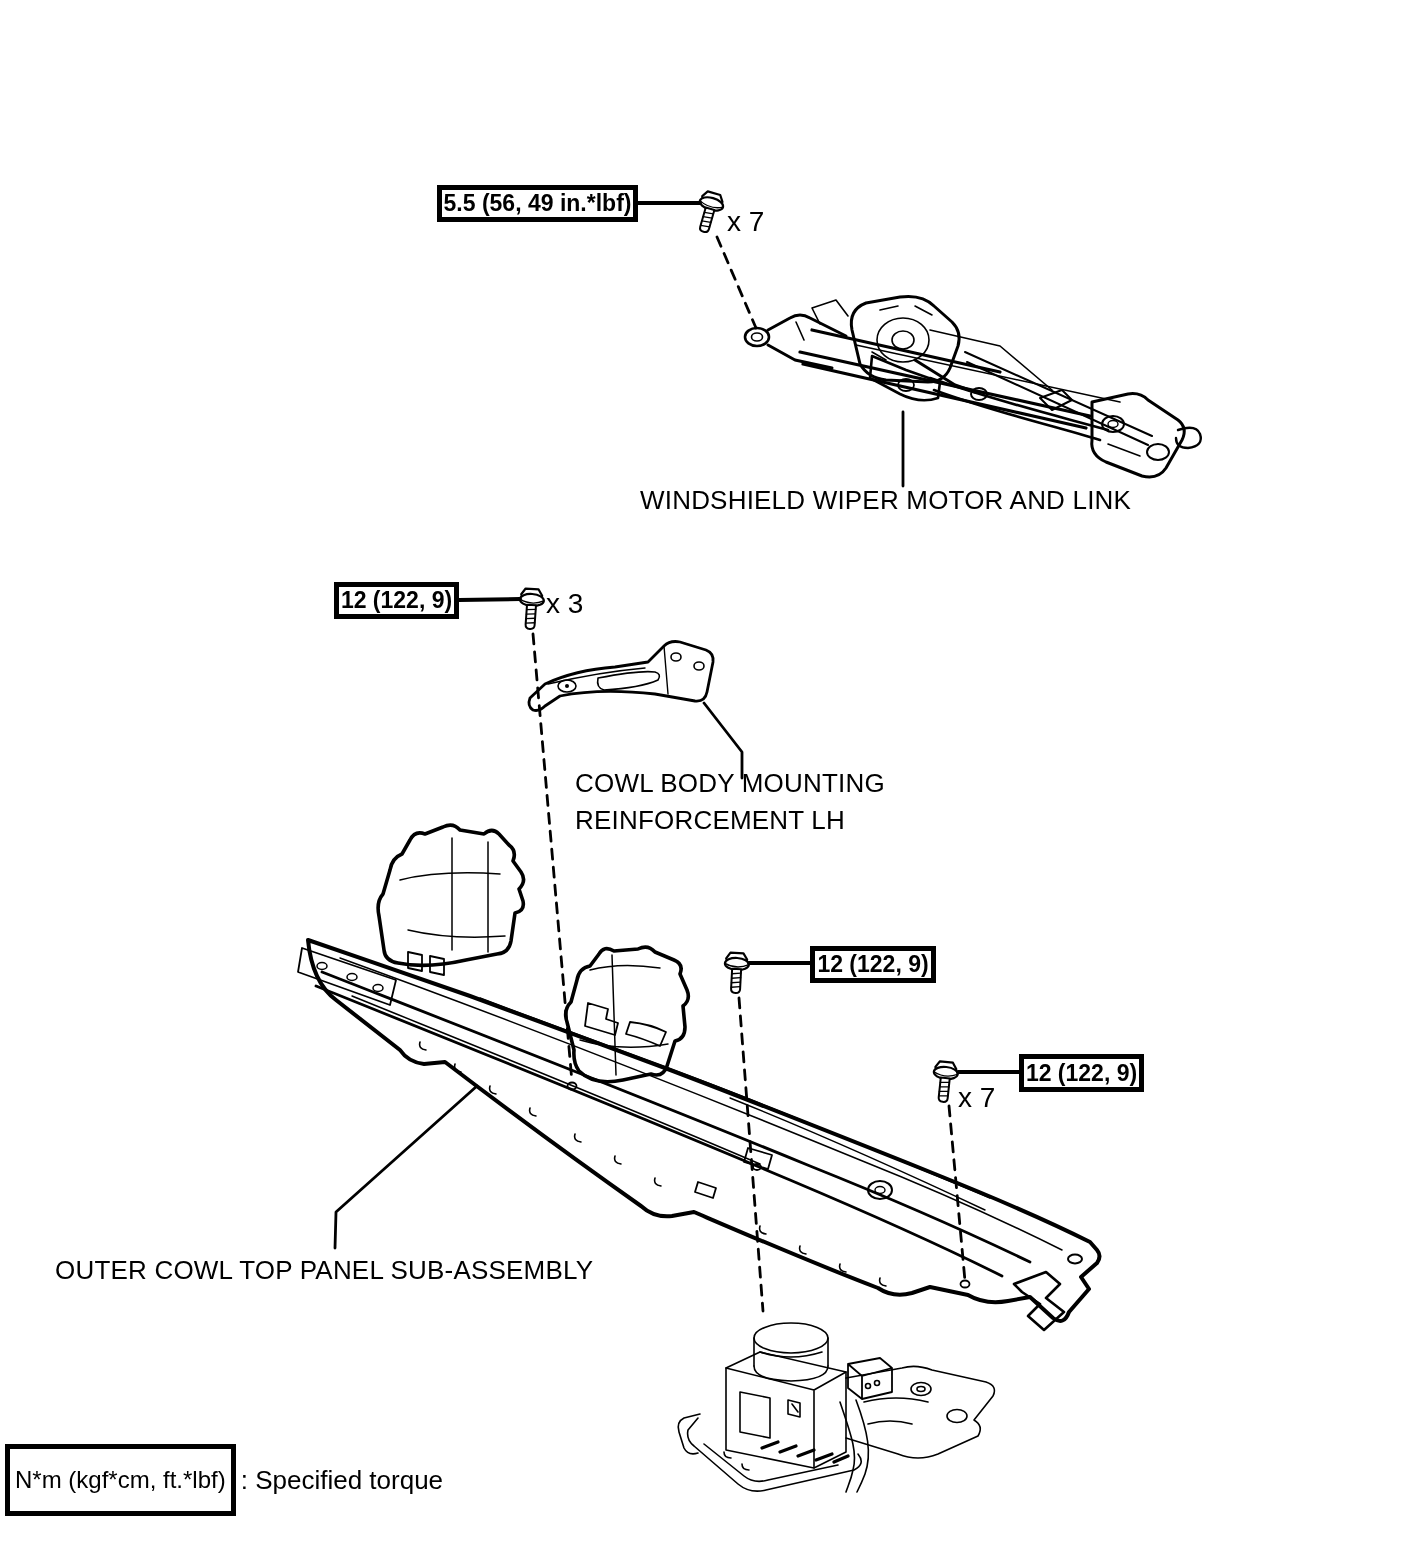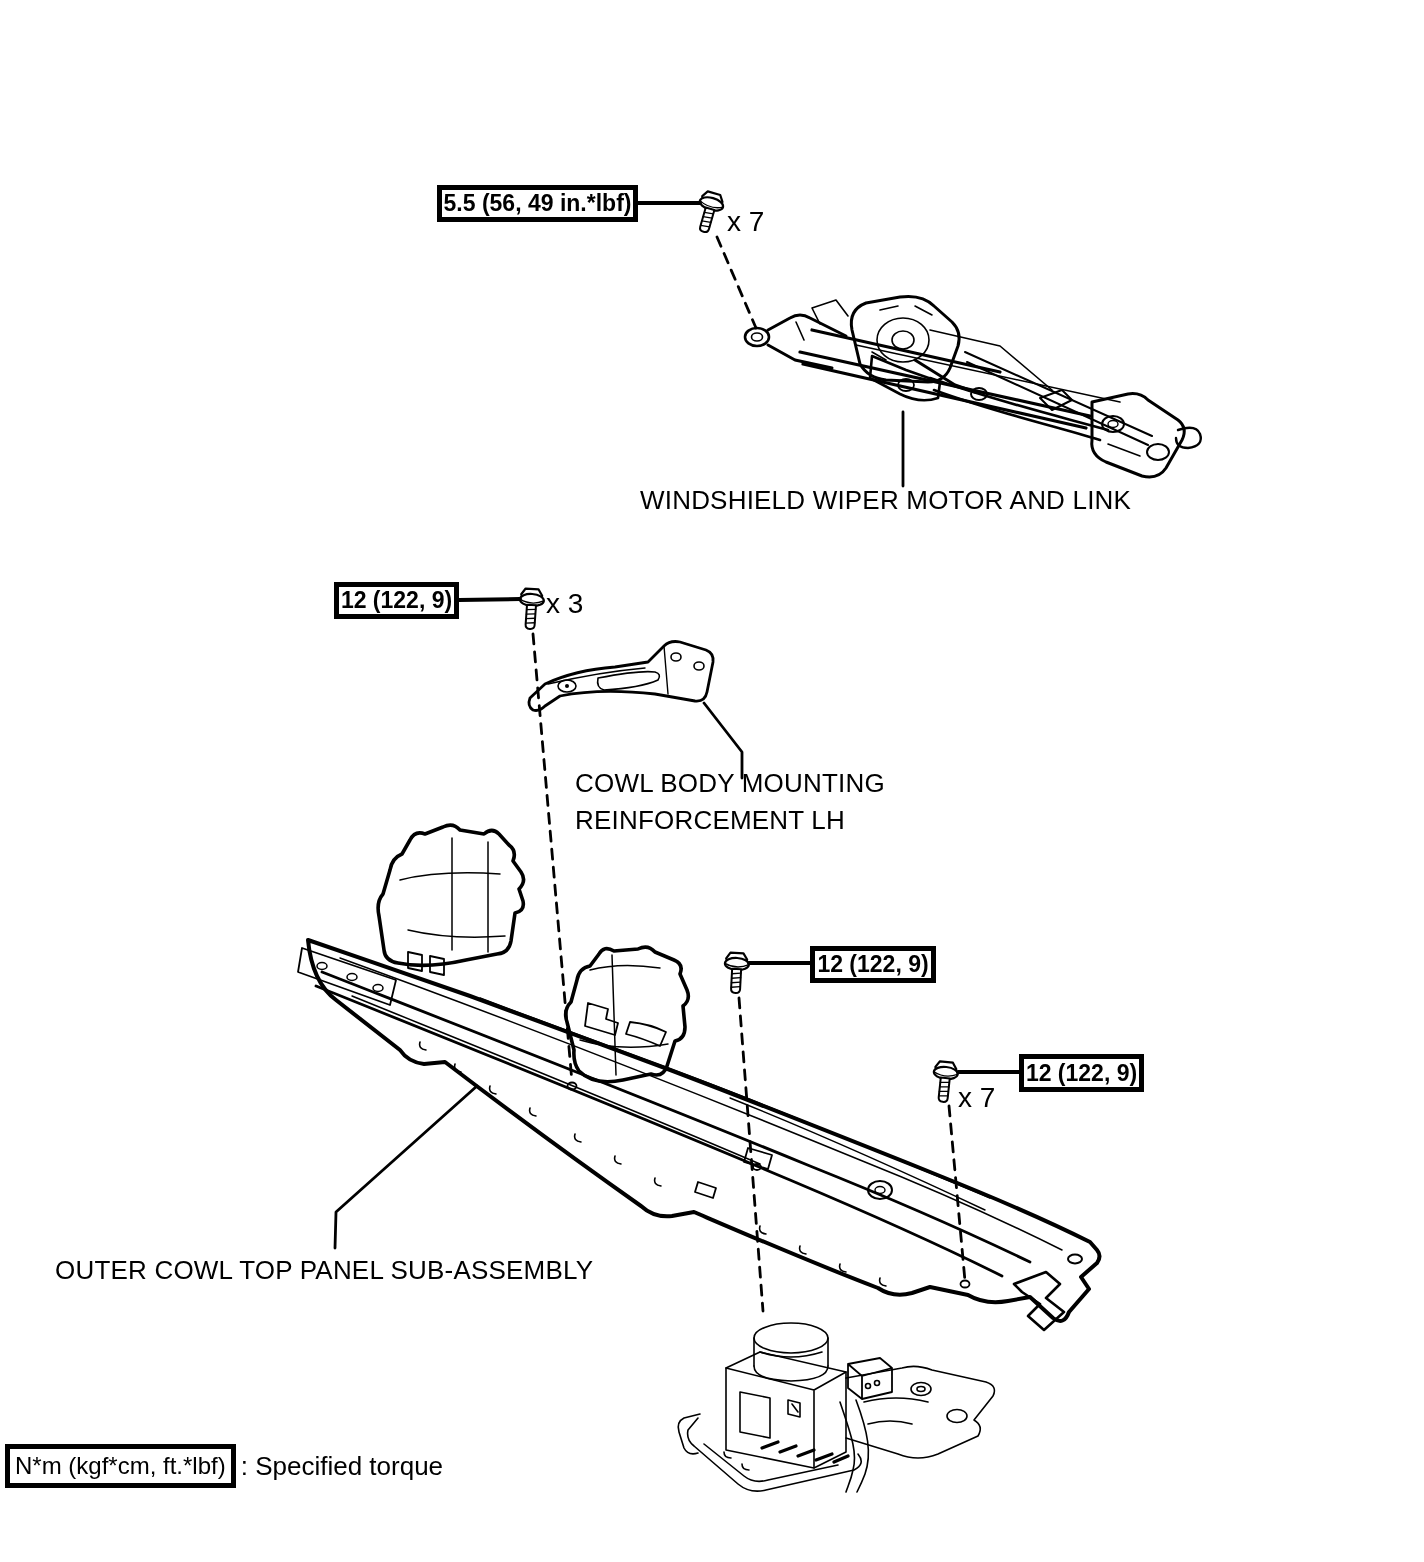--- a/index.html
+++ b/index.html
@@ -6,21 +6,21 @@
   body{width:1424px;height:1562px;position:relative;font-family:"Liberation Sans",sans-serif;color:#000;}
   #canvas{position:absolute;inset:0;width:1372px;height:1562px;background:#fff;overflow:hidden;}
   #lineart{position:absolute;left:0;top:0;}
   .tbox{position:absolute;box-sizing:border-box;border:5px solid #000;background:#fff;
         display:flex;align-items:center;justify-content:center;
         font-weight:bold;font-size:23px;white-space:nowrap;z-index:3;}
   .count{position:absolute;font-size:28px;white-space:nowrap;z-index:3;}
   .plabel{position:absolute;font-size:26px;letter-spacing:.2px;white-space:nowrap;z-index:3;}
   .plabel .line{display:block;line-height:37px;}
   #legend{position:absolute;left:5px;top:1444px;display:flex;align-items:center;z-index:3;}
-  #legend .lbox{box-sizing:border-box;border:5px solid #000;background:#fff;padding:3px 5px;
+  #legend .lbox{box-sizing:border-box;border:5px solid #000;background:#fff;padding:17px 5px;
         font-size:24px;white-space:nowrap;}
   #legend .ldesc{font-size:26px;margin-left:5px;white-space:nowrap;}
 </style>
 </head>
 <body>
 
 <div id="canvas">
 
   <svg id="lineart" width="1424" height="1562" viewBox="0 0 1424 1562" xmlns="http://www.w3.org/2000/svg">
     <defs>

